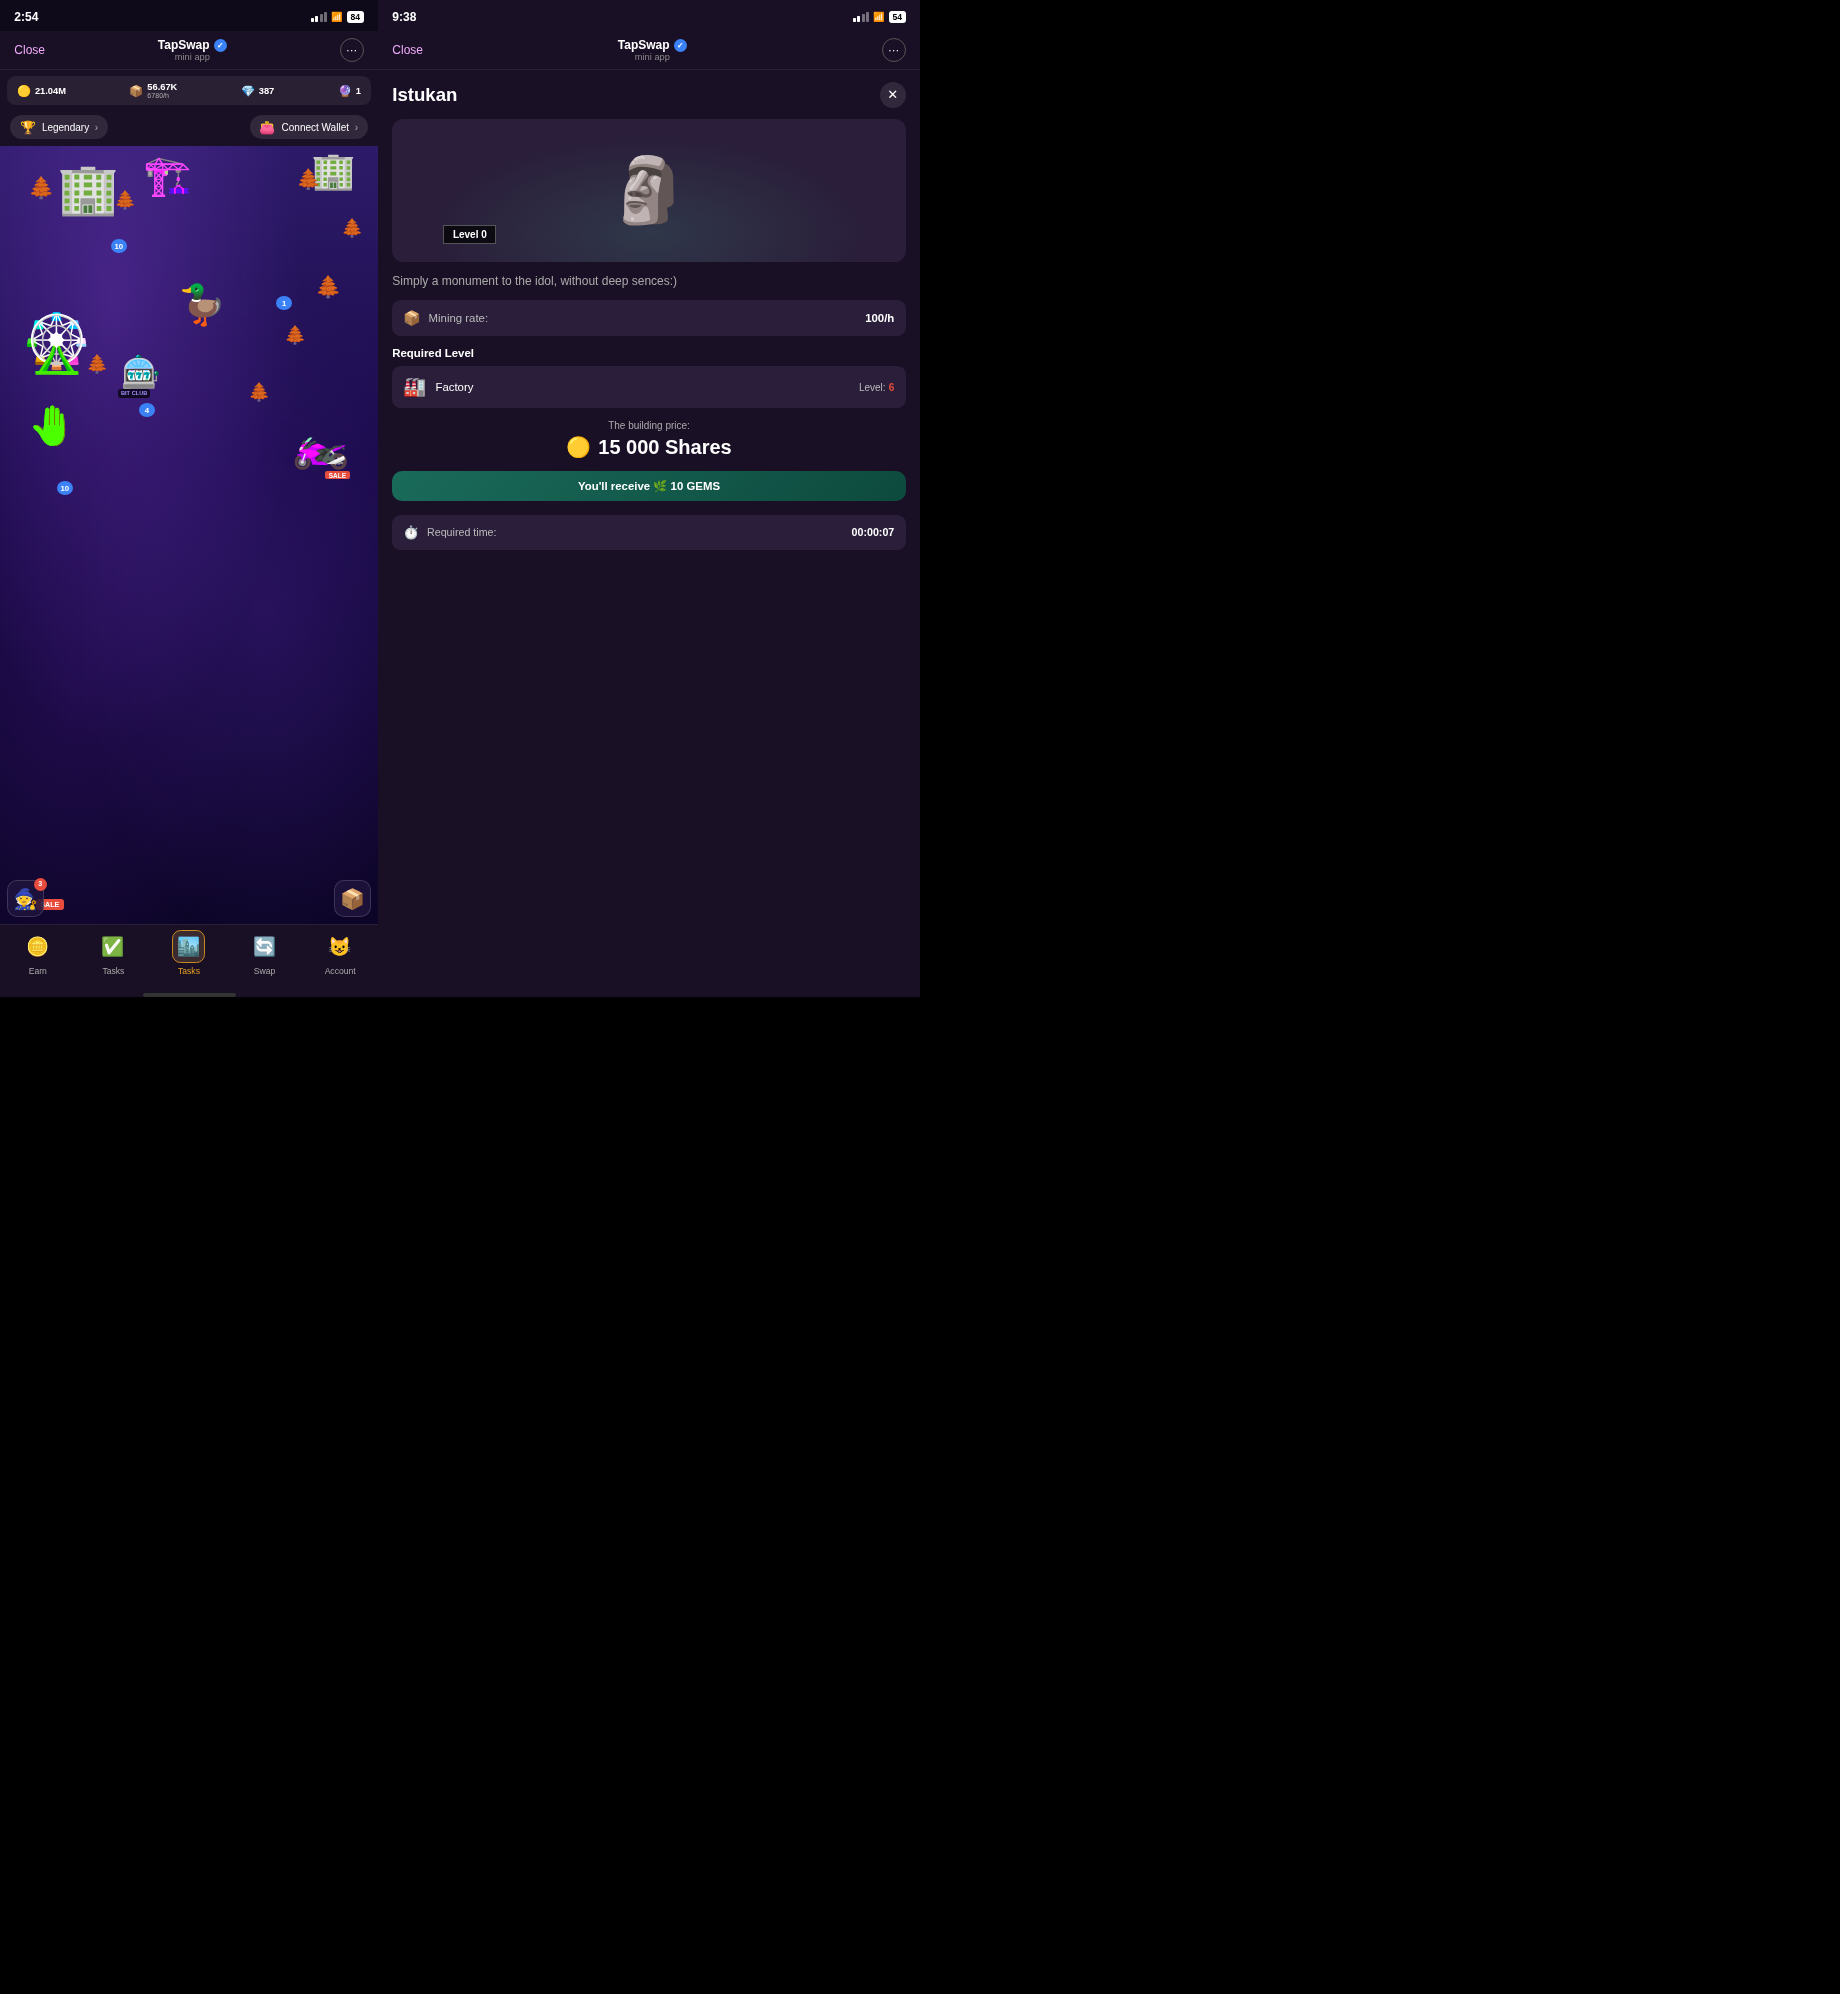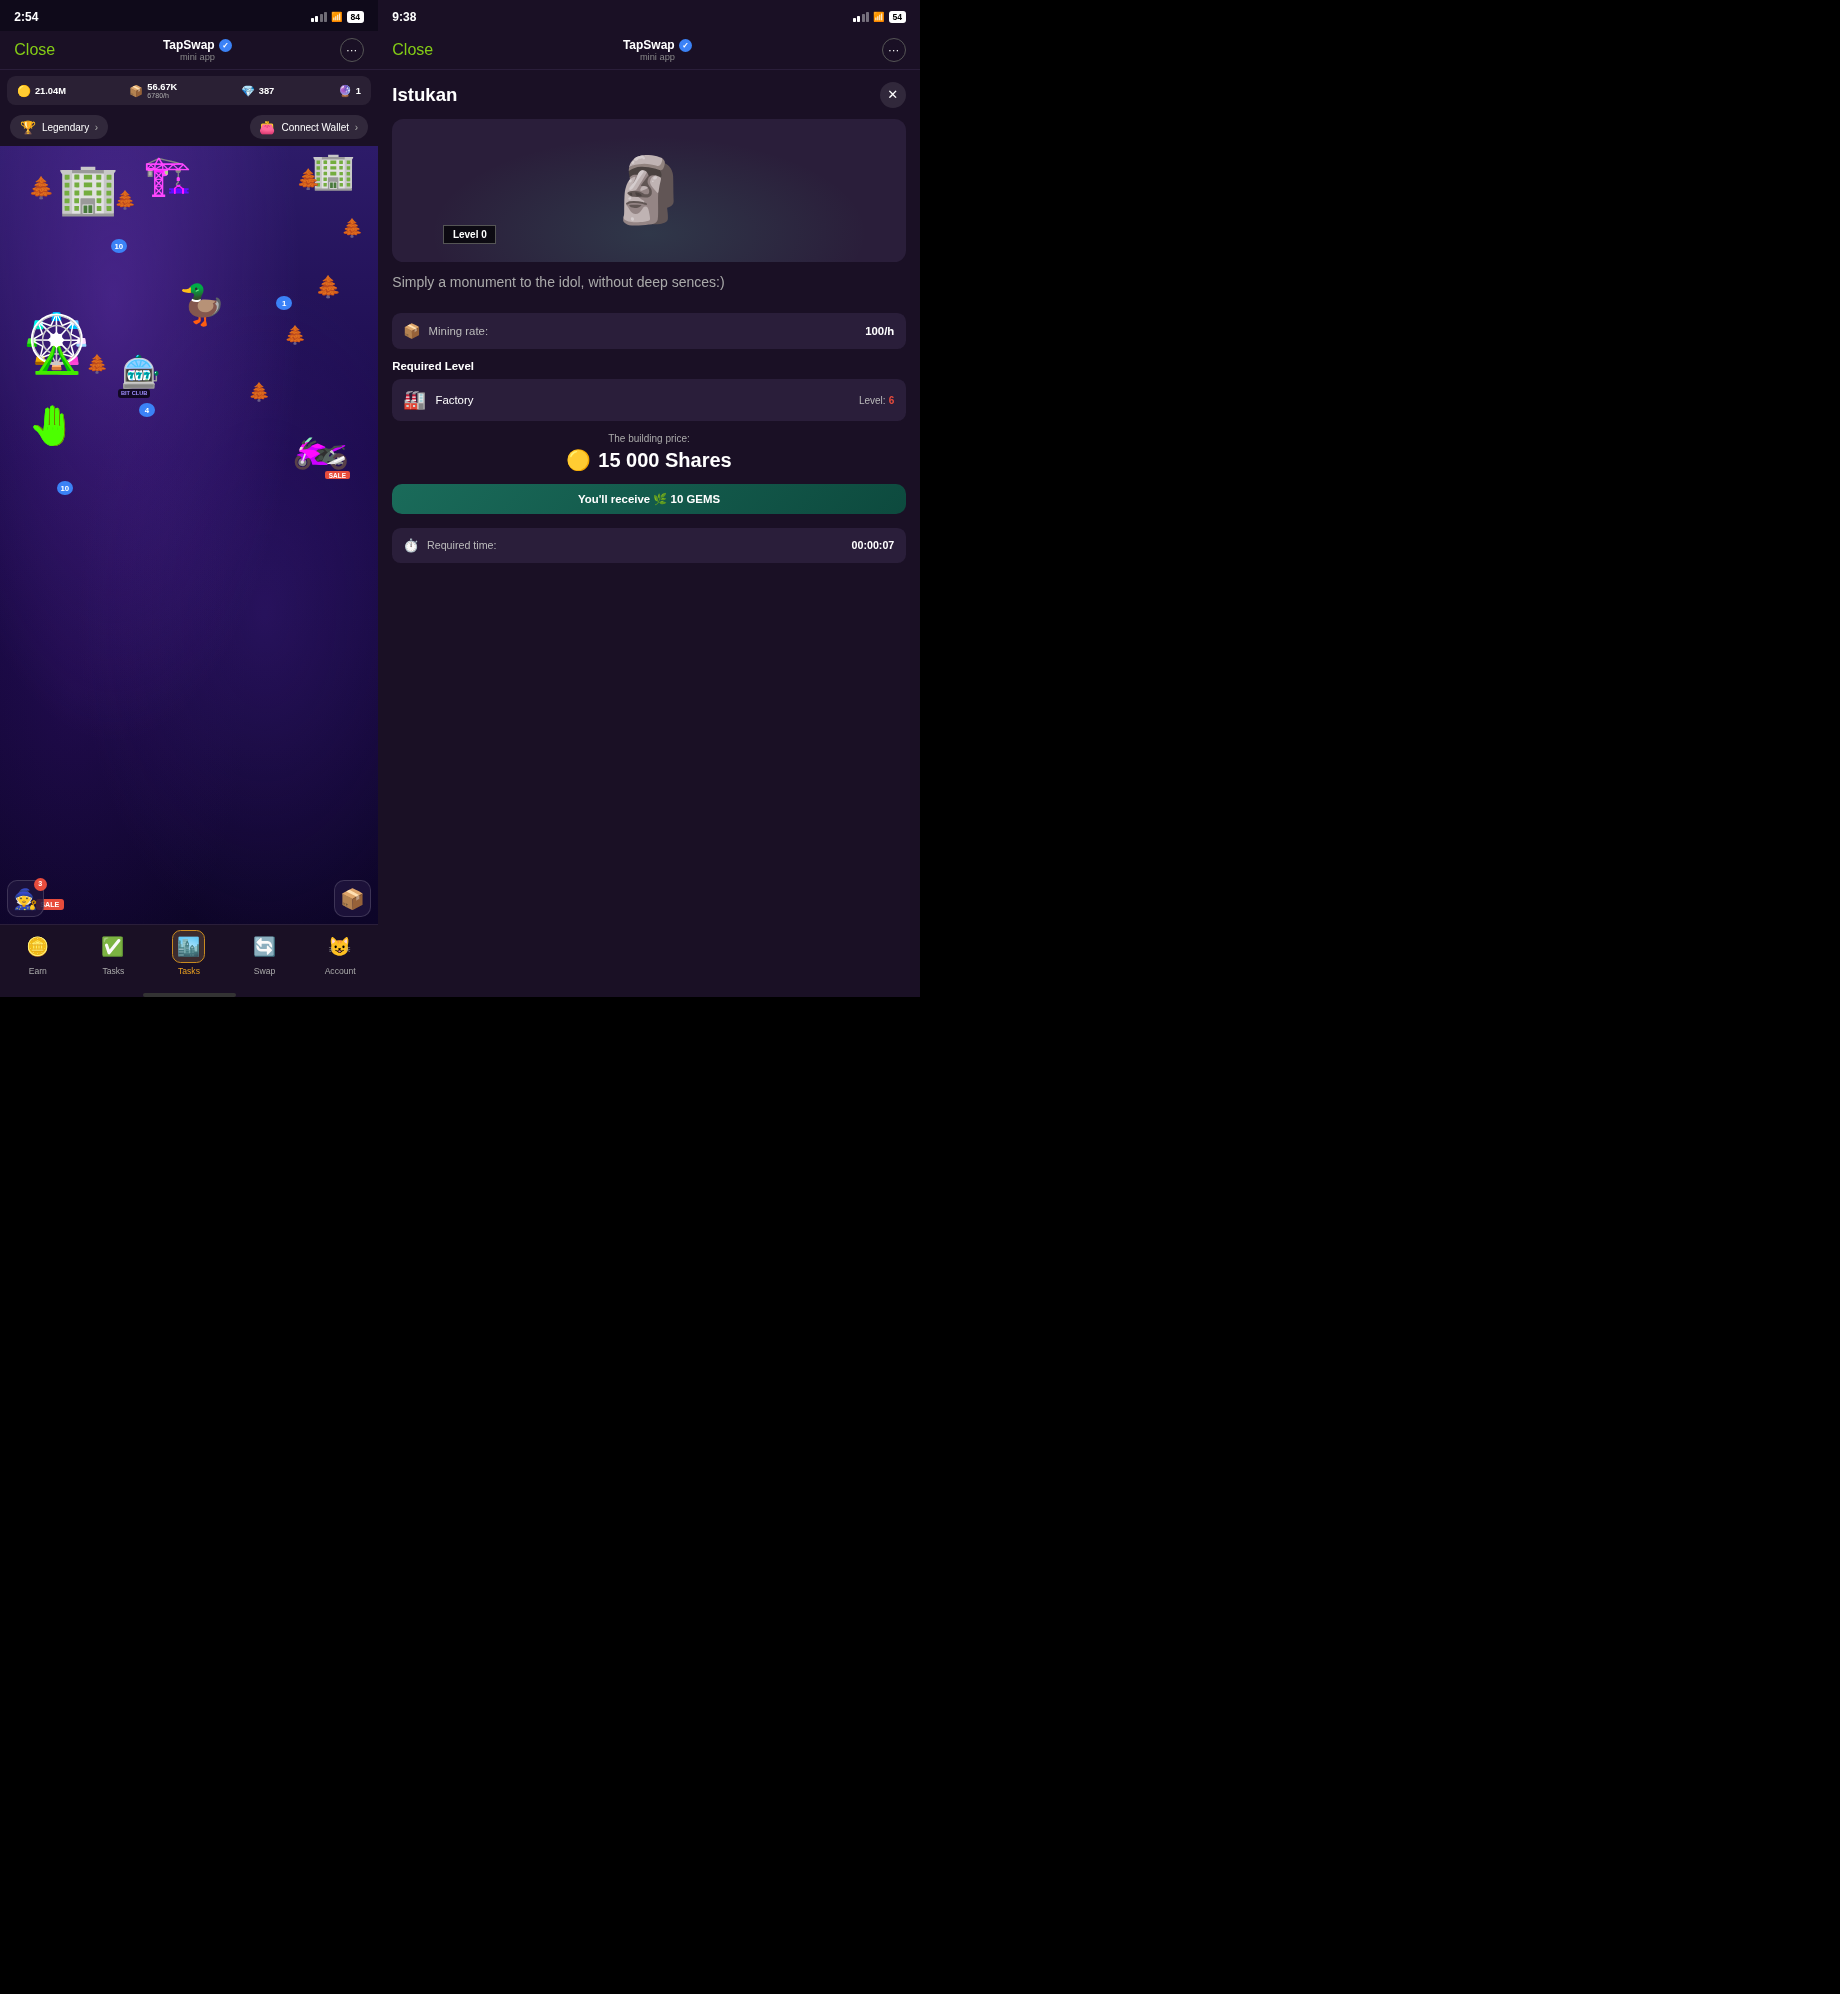--- a/index.html
+++ b/index.html
@@ -72,22 +72,22 @@
     
     .app-header {
       display: flex;
       align-items: center;
       justify-content: space-between;
       padding: 7.1px 14.3px;
       background: #1a1025;
       border-bottom: 0.7px solid #2a1e3a;
     }
     .header-close {
-      color: #84cc16;
-      font-size: 16px;
+      color: #f0abfc;
+      font-size: 12px;
       cursor: pointer;
     }
     .header-title {
       text-align: center;
     }
     .header-title-main {
       color: #fff;
       font-size: 12px;
       font-weight: 600;
       display: flex;
@@ -350,22 +350,22 @@
       color: #fff;
       font-size: 10px;
       font-weight: 600;
       padding: 2.9px 8.6px;
       border-radius: 0;
       margin-left: 41px;
     }
 
     .building-description {
       color: #aaa;
-      font-size: 14px;
-      margin-bottom: 20px;
+      font-size: 12px;
+      margin-bottom: 10px;
       line-height: 1.5;
     }
 
     
     .info-row {
       background: #2a1e3a;
       border-radius: 8.6px;
       padding: 10px 11.4px;
       display: flex;
       align-items: center;

